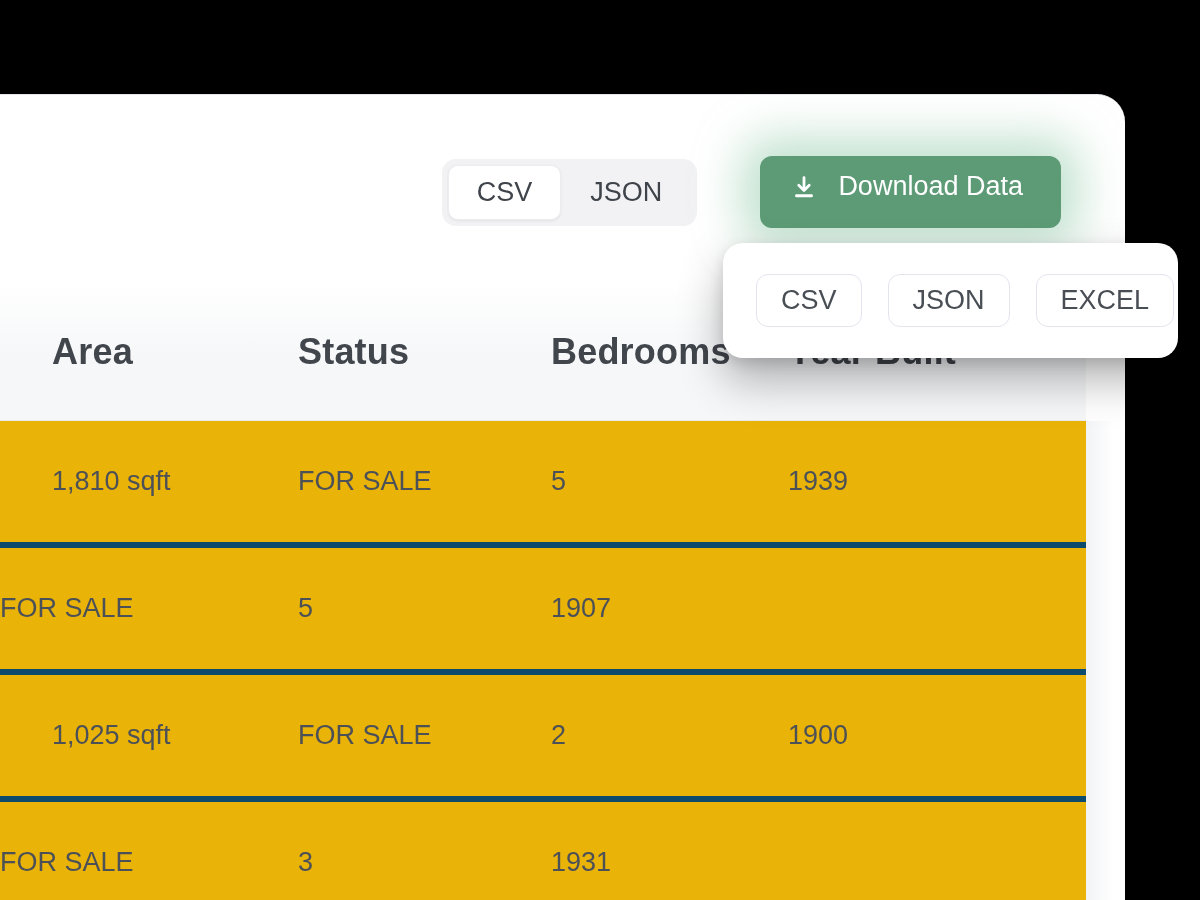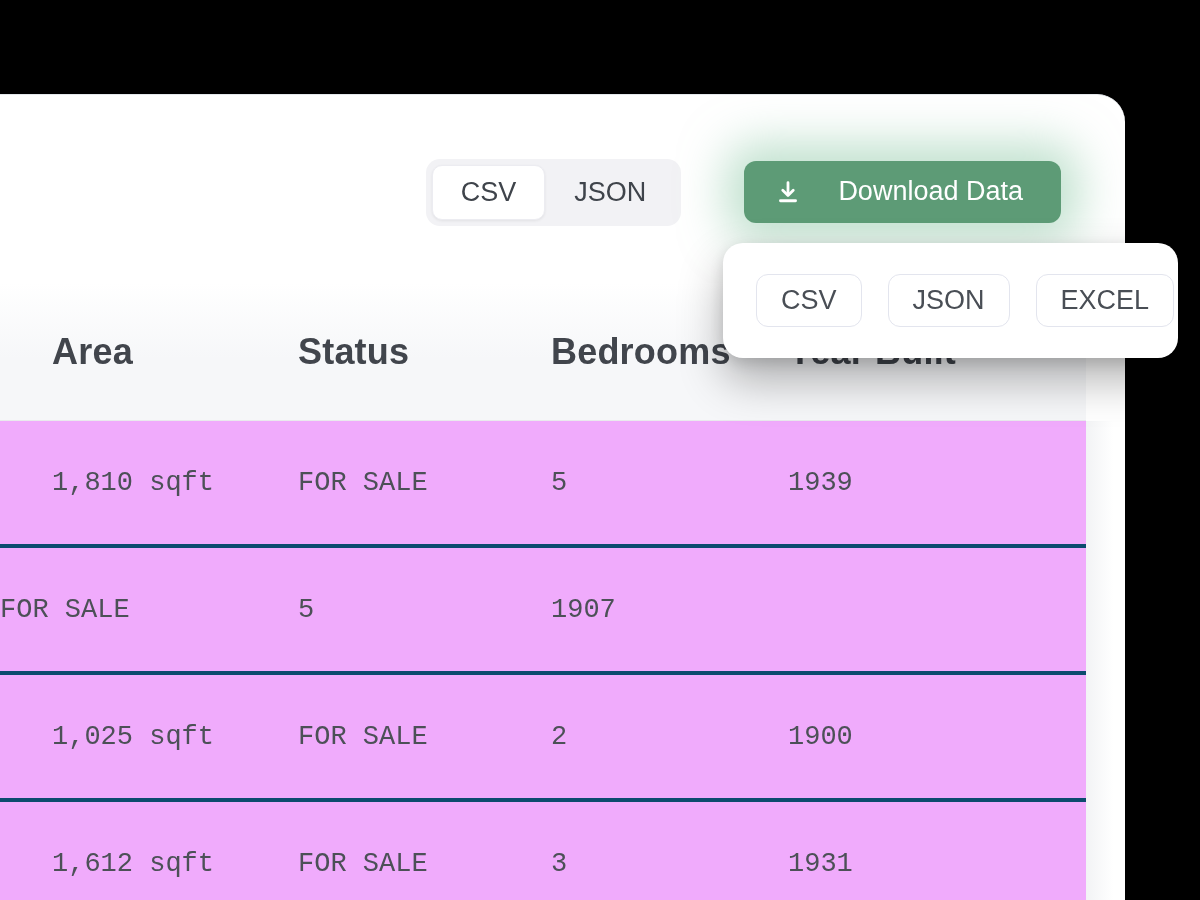--- a/index.html
+++ b/index.html
@@ -27,23 +27,23 @@
   .seg-opt {
     font-size:27px; color:#3f444b; padding:11px 28px; border-radius:10px;
     background:transparent; border:1px solid transparent; cursor:pointer;
     font-family:"Liberation Sans", sans-serif;
   }
   .seg-opt.active {
     background:#fff; border:1px solid #ececf1;
     box-shadow:0 1px 3px rgba(0,0,0,0.07);
   }
   .dl-btn {
-    display:flex; align-items:center; gap:36px;
+    display:flex; align-items:center; gap:20px;
     background:#5d9b76; color:#fff; font-size:27px;
-    padding:15px 38px 16px 30px; border:none; border-radius:12px; cursor:pointer;
+    padding:15px 38px 26px 30px; border:none; border-radius:12px; cursor:pointer;
     box-shadow:0 0 46px 18px rgba(130,195,158,0.50);
     font-family:"Liberation Sans", sans-serif;
   }
   .dl-btn svg { display:block; }
   
   .menu {
     position:absolute; left:723px; top:243px; width:455px; height:115px;
     background:#fff; border-radius:20px; z-index:6;
     box-shadow:0 22px 45px rgba(0,0,0,0.30), 0 5px 14px rgba(0,0,0,0.12);
     display:flex; align-items:center; gap:26px; padding-left:33px;
@@ -59,24 +59,23 @@
     background:linear-gradient(180deg,#ffffff 0%,#f6f7f9 55%);
     border-bottom:1px solid #e9eaed;
     display:grid; grid-template-columns:298px 253px 237px 298px;
     align-items:center; z-index:2;
   }
   .thead .th {
     font-size:36px; font-weight:bold; color:#41454c; letter-spacing:0.2px;
   }
   .tbody { position:absolute; left:0; top:421px; width:1086px; z-index:1; }
   .tr {
-    height:127px; border-bottom:4px solid #0c4a6e; background:#f0abfc;
+    height:127px; border-bottom:6px solid #0c4a6e; background:#eab308;
     display:grid; grid-template-columns:298px 253px 237px 298px;
     align-items:center;
-    font-family:Liberation Mono, monospace;
   }
   .td { font-size:27px; color:#4c5057; }
   .col-first { padding-left:52px; }
   
   .gutter {
     position:absolute; left:1086px; top:421px; width:39px; height:479px;
     background:linear-gradient(90deg,#f2f3f5 0%,#ffffff 70%); z-index:1;
   }
 </style>
 </head>
@@ -122,21 +121,20 @@
       <div class="td">5</div>
       <div class="td">1907</div>
     </div>
     <div class="tr">
       <div class="td col-first">1,025 sqft</div>
       <div class="td">FOR SALE</div>
       <div class="td">2</div>
       <div class="td">1900</div>
     </div>
     <div class="tr">
-      <div class="td col-first">1,612 sqft</div>
       <div class="td">FOR SALE</div>
       <div class="td">3</div>
       <div class="td">1931</div>
     </div>
   </div>
 
   <div class="gutter"></div>
 
   <div class="menu">
     <button class="menu-btn">CSV</button>

